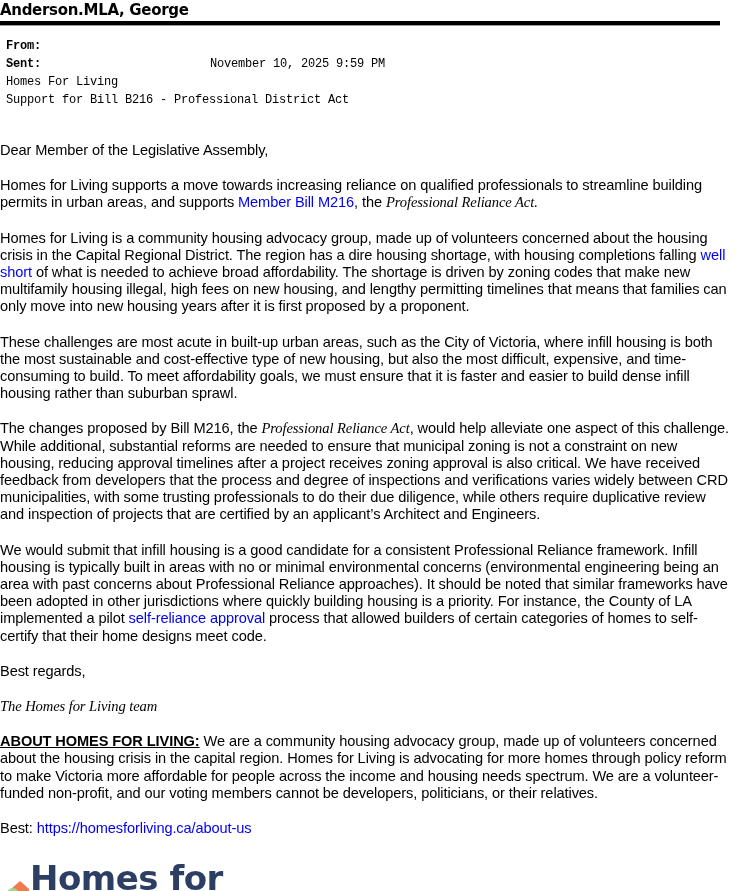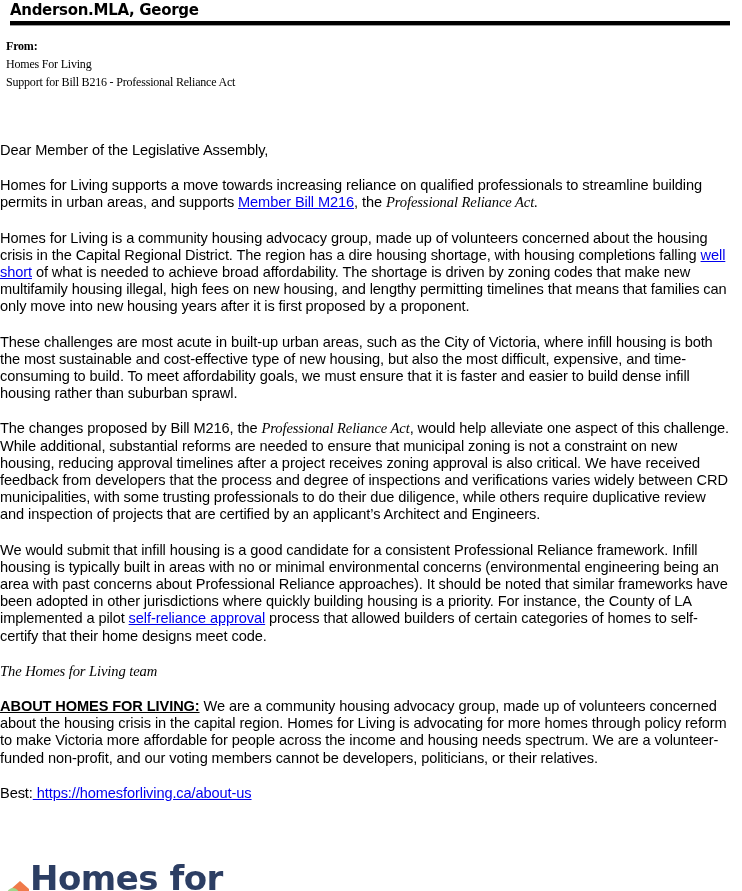--- a/index.html
+++ b/index.html
@@ -1,26 +1,26 @@
 <!DOCTYPE html>
 <html><head>
   <meta charset="utf-8">
   <style>
     html, body { margin: 0; padding: 0; background: #ffffff; }
     body { width: 742px; height: 891px; overflow: hidden; position: relative; color: #000; }
-    .printhead { position: absolute; left: 10px; top: 0; width: 720px; }
+    .printhead { position: absolute; left: 0; top: 0; width: 720px; }
     .printname { font-family: "DejaVu Sans", sans-serif; font-weight: bold; font-size: 15px; line-height: 20px; margin: 0; padding-top: 0px; letter-spacing: -0.3px; }
     .rule { height: 4px; background: #000; margin-top: 1px; border-bottom: 1px solid #9a9a9a; }
-    .hdr { position: absolute; left: 6px; top: 37px; font-family: Liberation Serif, serif; font-size: 12px; }
+    .hdr { position: absolute; left: 6px; top: 37px; font-family: Liberation Mono, monospace; font-size: 12px; }
     .hdr-row { display: flex; height: 18px; line-height: 18px; }
     .hdr-label { width: 204px; font-weight: bold; letter-spacing: -0.2px; }
     .hdr-value { letter-spacing: -0.2px; }
     .body { position: absolute; left: 0; top: 142px; width: 730px; font-family: "Liberation Sans", sans-serif; font-size: 14.6px; line-height: 17.2px; letter-spacing: -0.1px; }
     .body p { margin: 0 0 18px 0; }
-    a { color: #0000ee; text-decoration: underline; }
+    a { color: #0000ee; }
     .it { font-style: italic; font-family: Liberation Serif, serif; }
     .bold { font-weight: bold; text-decoration: underline; }
     .logo { position: absolute; left: 7px; top: 858px; display: flex; align-items: flex-end; }
     .logo-mark { position: relative; width: 22px; height: 33px; }
     .logo-house { position: absolute; left: 4px; top: 16px; width: 0; height: 0; border-left: 9px solid transparent; border-right: 9px solid transparent; border-bottom: 8px solid #f07a4a; }
     .logo-house-body { position: absolute; left: 4px; top: 24px; width: 18px; height: 9px; background: #f07a4a; }
     .logo-dot { position: absolute; left: 0px; top: 23px; width: 12px; height: 12px; border-radius: 50%; background: #9fd88a; }
     .logo-text { font-family: "DejaVu Sans", sans-serif; font-size: 34px; font-weight: bold; color: #2c3e63; line-height: 40px; margin-left: 1px; letter-spacing: -0.5px; }
   </style>
 </head>
@@ -29,40 +29,45 @@
 <div class="printhead">
   <div class="printname">Anderson.MLA, George</div>
   <div class="rule"></div>
 </div>
 
 <div class="hdr">
   <div class="hdr-row">
     <span class="hdr-label">From:</span>
   </div>
   <div class="hdr-row">
+    <span class="hdr-label">Sent:</span>
+    <span class="hdr-value">November 10, 2025 9:59 PM</span>
+  </div>
+  <div class="hdr-row">
     <span class="hdr-value">Homes For Living</span>
   </div>
   <div class="hdr-row">
-    <span class="hdr-value">Support for Bill B216 - Professional Reliance Act</span>
+    <span class="hdr-value">Support for Bill B216 - Professional District Act</span>
   </div>
 </div>
 
 <div class="body">
   <p>Dear Member of the Legislative Assembly,</p>
 
   <p><span>Homes for Living supports a move towards increasing reliance on qualified professionals to streamline building permits in urban areas, and supports </span><a>Member Bill M216</a><span>, the </span><span class="it">Professional Reliance Act.</span></p>
 
   <p><span>Homes for Living is a community housing advocacy group, made up of volunteers concerned about the housing crisis in the Capital Regional District. The region has a dire housing shortage, with housing completions falling </span><a>well short</a><span> of what is needed to achieve broad affordability. The shortage is driven by zoning codes that make new multifamily housing illegal, high fees on new housing, and lengthy permitting timelines that means that families can only move into new housing years after it is first proposed by a proponent.</span></p>
 
   <p>These challenges are most acute in built-up urban areas, such as the City of Victoria, where infill housing is both the most sustainable and cost-effective type of new housing, but also the most difficult, expensive, and time-consuming to build. To meet affordability goals, we must ensure that it is faster and easier to build dense infill housing rather than suburban sprawl.</p>
 
   <p><span>The changes proposed by Bill M216, the </span><span class="it">Professional Reliance Act</span><span>, would help alleviate one aspect of this challenge. While additional, substantial reforms are needed to ensure that municipal zoning is not a constraint on new housing, reducing approval timelines after a project receives zoning approval is also critical. We have received feedback from developers that the process and degree of inspections and verifications varies widely between CRD municipalities, with some trusting professionals to do their due diligence, while others require duplicative review and inspection of projects that are certified by an applicant’s Architect and Engineers.</span></p>
 
   <p><span>We would submit that infill housing is a good candidate for a consistent Professional Reliance framework. Infill housing is typically built in areas with no or minimal environmental concerns (environmental engineering being an area with past concerns about Professional Reliance approaches). It should be noted that similar frameworks have been adopted in other jurisdictions where quickly building housing is a priority. For instance, the County of LA implemented a pilot </span><a>self-reliance approval</a><span> process that allowed builders of certain categories of homes to self-certify that their home designs meet code.</span></p>
 
+  <p>Best regards,</p>
 
   <p class="it">The Homes for Living team</p>
 
   <p><span class="bold">ABOUT HOMES FOR LIVING:</span><span> We are a community housing advocacy group, made up of volunteers concerned about the housing crisis in the capital region. Homes for Living is advocating for more homes through policy reform to make Victoria more affordable for people across the income and housing needs spectrum. We are a volunteer-funded non-profit, and our voting members cannot be developers, politicians, or their relatives.</span></p>
 
   <p><span>Best:</span><a> https://homesforliving.ca/about-us</a></p>
 </div>
 
 <div class="logo">
   <div class="logo-mark">

